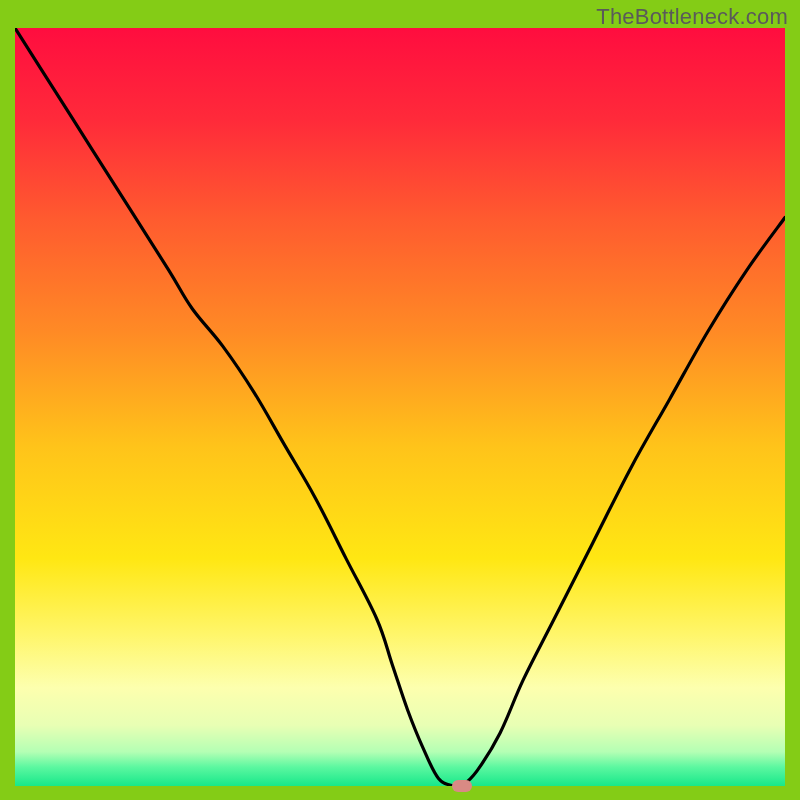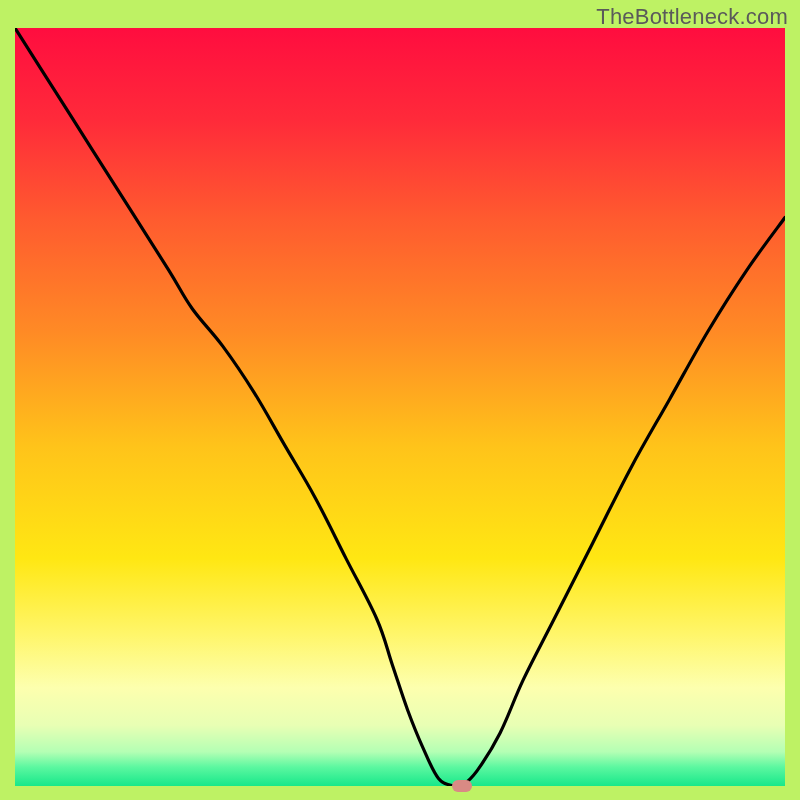--- a/index.html
+++ b/index.html
@@ -8,21 +8,21 @@
     width: 800px;
     height: 800px;
     background: #000;
     font-family: Arial, Helvetica, sans-serif;
     overflow: hidden;
   }
   .frame {
     position: relative;
     width: 800px;
     height: 800px;
-    background: #bef264;
+    background: #84cc16;
   }
   .watermark {
     position: absolute;
     top: 4px;
     right: 12px;
     color: #5a5a5a;
     font-size: 22px;
     font-weight: 500;
     letter-spacing: 0.2px;
     z-index: 5;

